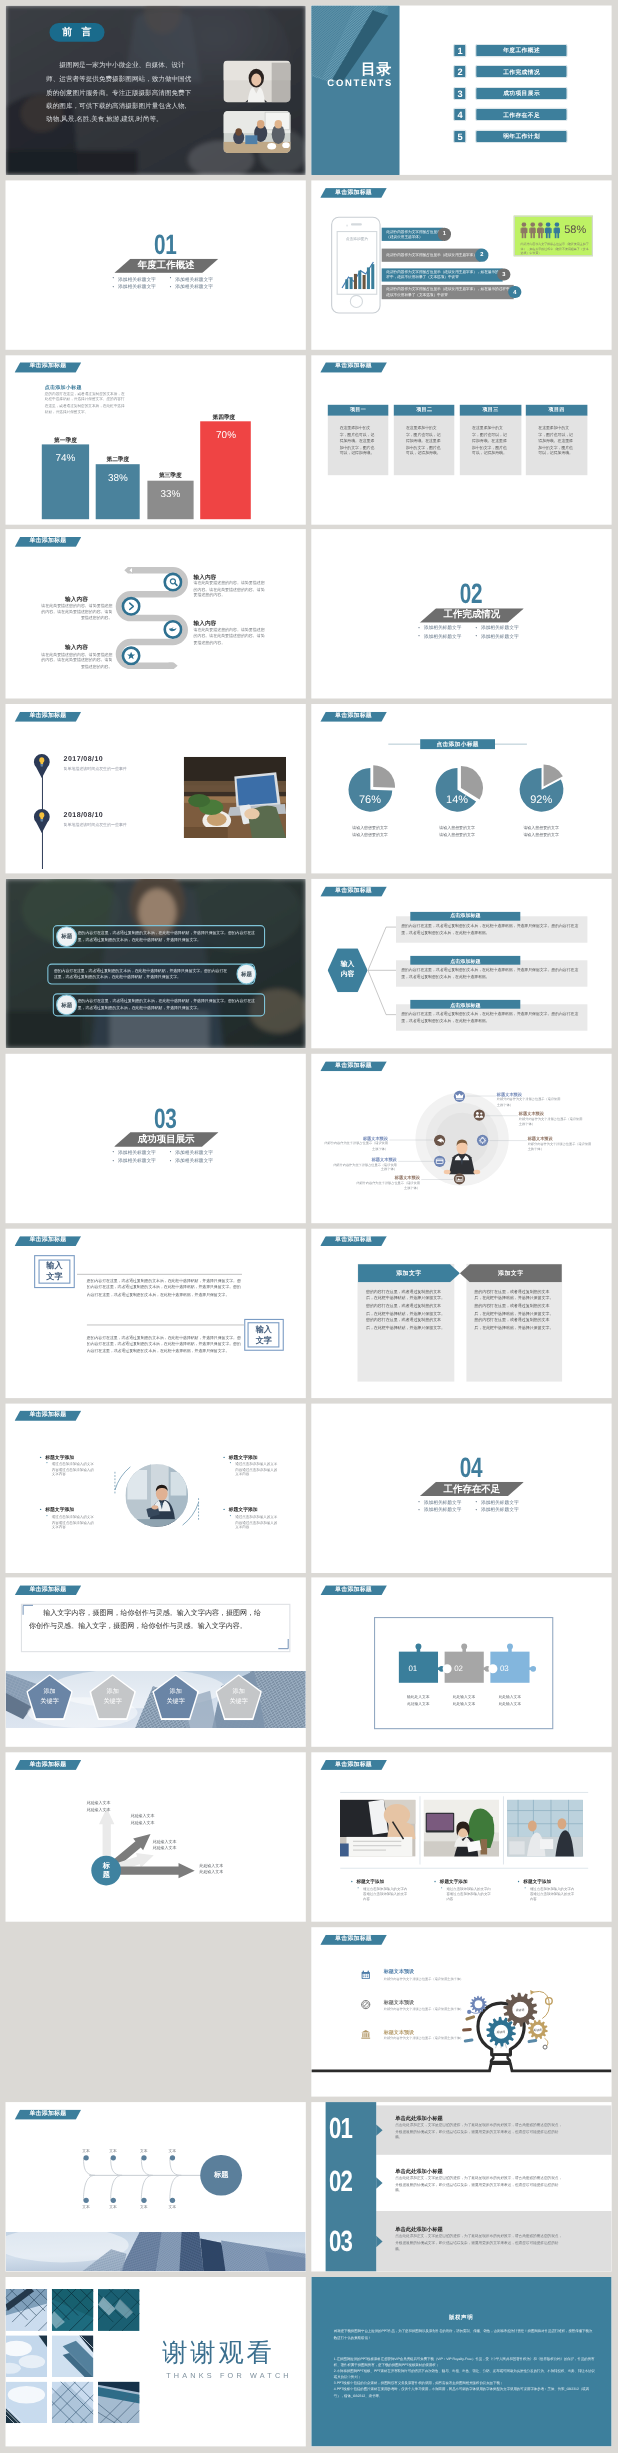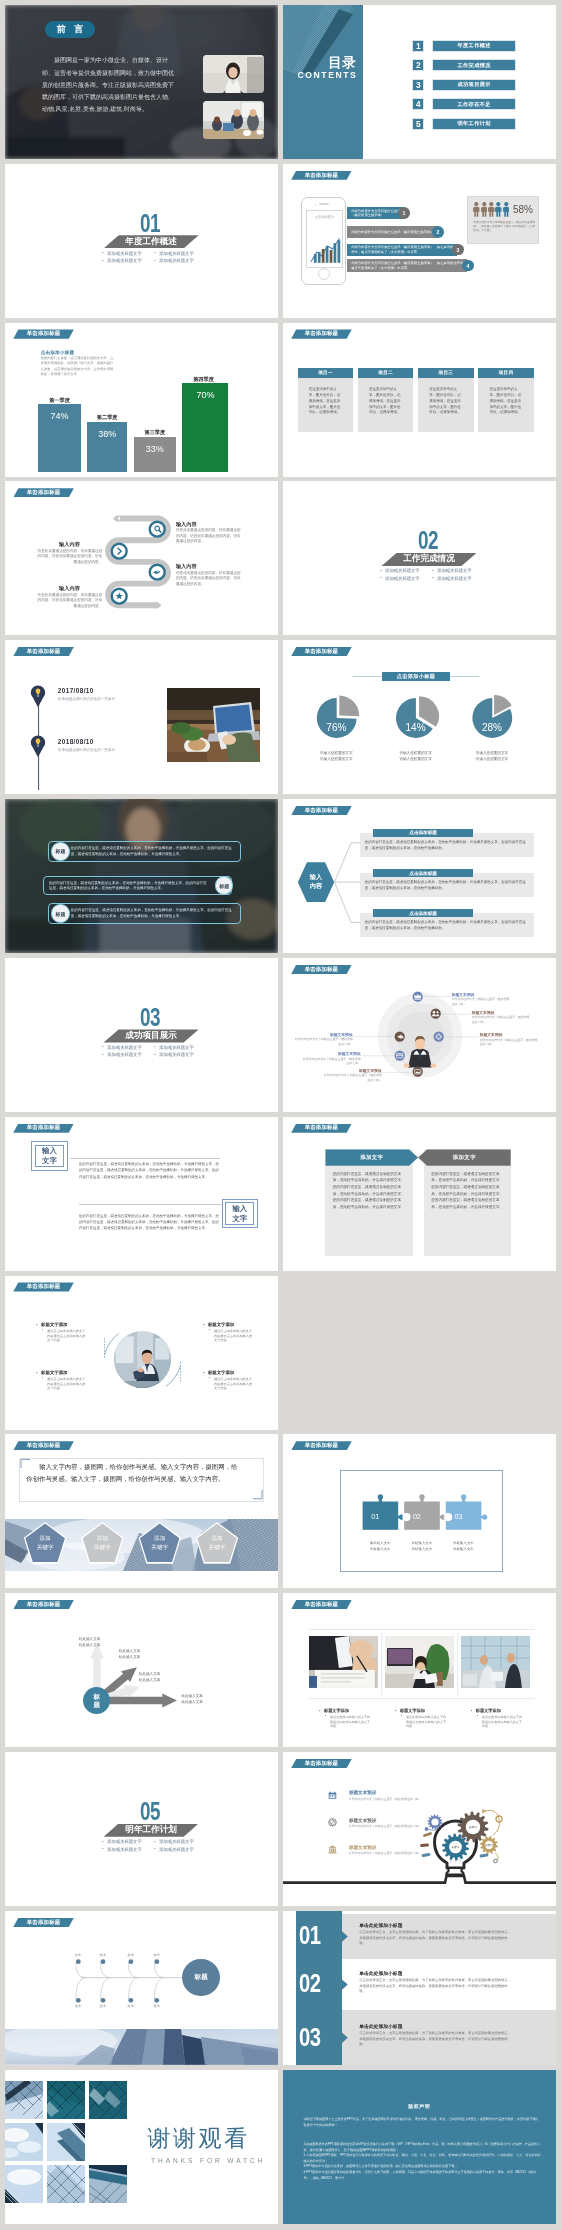--- a/index.html
+++ b/index.html
@@ -41,21 +41,21 @@
 .phone{position:absolute;left:18.2px;top:33.2px;width:45.4px;height:87.8px;border:1.1px solid #c9ced3;border-radius:7px;background:#fff;}
 .phone-screen{position:absolute;left:4px;top:12px;width:37.4px;height:58px;border:0.8px solid #d4d9dd;background:#fff;}
 .phone-cap{position:absolute;left:0;top:4px;width:100%;text-align:center;font-size:3.4px;color:#9aa3ab;}
 .phone-home{position:absolute;left:50%;margin-left:-6px;bottom:4px;width:12px;height:12px;border:0.8px solid #d4d9dd;border-radius:50%;}
 .phone-spk{position:absolute;left:50%;margin-left:-5px;top:5.4px;width:10px;height:2px;border:0.7px solid #d4d9dd;border-radius:1px;}
 .phone-cam{position:absolute;left:50%;margin-left:-9px;top:6px;width:1.6px;height:1.6px;border-radius:50%;background:#d4d9dd;}
 .pl-row{position:absolute;height:12.3px;display:flex;align-items:center;padding-left:4px;}
 .pl-row span{font-size:3.3px;line-height:1.28;color:#fff;}
 .pl-badge{position:absolute;border-radius:50%;width:11.6px;height:11.6px;display:flex;align-items:center;justify-content:center;
   color:#fff;font-size:5.2px;font-weight:bold;}
-.pl-stat{position:absolute;left:184.6px;top:32.3px;width:71.7px;height:48px;border:0.55px solid #d6d8da;background:#e5e5e5;}
+.pl-stat{position:absolute;left:184.6px;top:32.3px;width:71.7px;height:37px;border:0.55px solid #d6d8da;background:#bef264;}
 .pl-people{position:absolute;left:5px;top:4.8px;display:flex;gap:0.8px;}
 .pl-val{position:absolute;left:44.6px;top:7.5px;font-size:10px;color:#5b5248;line-height:1;}
 .pl-note{position:absolute;left:5px;top:24.2px;width:62px;font-size:2.7px;line-height:1.52;color:#7b736c;}
 
 .bc-sub{position:absolute;left:35.9px;top:27px;font-size:4.6px;font-weight:bold;color:#3f7d9c;letter-spacing:.2px;}
 .bc-body{position:absolute;left:35.9px;top:33.5px;width:74px;font-size:3.3px;line-height:1.6;color:#858a8f;}
 .bc-bar{position:absolute;bottom:4.7px;}
 .bc-val{position:absolute;width:100%;text-align:center;color:#fff;font-size:9px;top:7px;}
 .bc-lab{position:absolute;width:100%;text-align:center;font-size:5.2px;font-weight:bold;color:#2b2b2b;}
 
@@ -367,21 +367,21 @@
       </div>
       <div class="bc-lab" style="left:33.7px;top:74.1px;width:42.1px">第一季度</div>
       <div class="bc-bar" style="left:82.4px;top:99.3px;width:39.9px;height:50.000000000000014px;background:#4a829c">
         <div class="bc-val">38%</div>
       </div>
       <div class="bc-lab" style="left:82.4px;top:91.8px;width:39.9px">第二季度</div>
       <div class="bc-bar" style="left:129px;top:114px;width:42.1px;height:35.30000000000001px;background:#8c8c8c">
         <div class="bc-val">33%</div>
       </div>
       <div class="bc-lab" style="left:129px;top:106.5px;width:42.1px">第三季度</div>
-      <div class="bc-bar" style="left:177.7px;top:60.7px;width:46px;height:88.60000000000001px;background:#15803d">
+      <div class="bc-bar" style="left:177.7px;top:60.7px;width:46px;height:88.60000000000001px;background:#ef4444">
         <div class="bc-val">70%</div>
       </div>
       <div class="bc-lab" style="left:177.7px;top:53.2px;width:42.1px">第四季度</div>
     </div>
     <div class="slide" style="left: 282.7px; top: 322.56px;">
       <div class="stitle">
         <span>单击添加标题</span>
       </div>
       <div class="fc-card" style="left:15.1px;top:45.2px">
         <div class="fc-head">
@@ -521,21 +521,21 @@
         </g>
       </svg>
       <div class="pie-val" style="left:112.9px;top:82px;width:40px">14%</div>
       <div class="pie-cap" style="left:100.9px;top:111px;width:64px">请输入您想要的文字<br>请输入您想要的文字</div>
       <svg viewBox="0 0 273 154" width="273" height="154" style="position:absolute;left:0;top:0">
         <path d="M209.3 78 L226.87 68.66 A19.9 19.9 0 1 1 209.30 58.10 Z" fill="#4a829c"></path>
         <g transform="translate(1.85,-3.09)">
           <path d="M209.3 78 L209.30 58.10 A19.9 19.9 0 0 1 226.87 68.66 Z" fill="#9e9e9e"></path>
         </g>
       </svg>
-      <div class="pie-val" style="left:189.3px;top:82px;width:40px">28%</div>
+      <div class="pie-val" style="left:189.3px;top:82px;width:40px">92%</div>
       <div class="pie-cap" style="left:177.3px;top:111px;width:64px">请输入您想要的文字<br>请输入您想要的文字</div>
     </div>
     <div class="slide" style="left: 4.8px; top: 799.05px;">
       <div style="position:absolute;inset:0"><svg viewBox="0 0 273 154" width="273" height="154" preserveAspectRatio="none">
           <defs>
             <linearGradient id="cg" x1="0" y1="0" x2="1" y2="1">
               <stop offset="0" stop-color="#3e4a43"></stop>
               <stop offset="0.5" stop-color="#2e3a36"></stop>
               <stop offset="1" stop-color="#222a28"></stop>
             </linearGradient>
@@ -744,20 +744,32 @@
           <rect x="0" y="56" width="64" height="8" fill="#8fa3b0"></rect>
         </svg></div>
       <div class="cp-head" style="left:31.3px;top:46.8px">标题文字添加</div>
       <div class="cp-body" style="left:37.3px;top:53.199999999999996px;width:45px">通过点击加添加输入的文字内容通过点击加添加输入的文字内容</div>
       <div class="cp-head" style="left:198.1px;top:46.8px">标题文字添加</div>
       <div class="cp-body" style="left:204.1px;top:53.199999999999996px;width:45px">通过点击加添加输入的文字内容通过点击加添加输入的文字内容</div>
       <div class="cp-head" style="left:31.3px;top:94.8px">标题文字添加</div>
       <div class="cp-body" style="left:37.3px;top:101.2px;width:45px">通过点击加添加输入的文字内容通过点击加添加输入的文字内容</div>
       <div class="cp-head" style="left:198.1px;top:94.8px">标题文字添加</div>
       <div class="cp-body" style="left:204.1px;top:101.2px;width:45px">通过点击加添加输入的文字内容通过点击加添加输入的文字内容</div>
+    </div>
+    <div class="slide" style="left: 282.7px; top: 1275.54px;">
+      <div class="sec-num">04</div>
+      <div class="sec-banner">
+        <span>工作存在不足</span>
+      </div>
+      <div class="sec-bullets">
+        <div>添加相关标题文字</div>
+        <div>添加相关标题文字</div>
+        <div>添加相关标题文字</div>
+        <div>添加相关标题文字</div>
+      </div>
     </div>
     <div class="slide" style="left: 4.8px; top: 1434.37px;">
       <div class="stitle">
         <span>单击添加标题</span>
       </div>
       <div class="pn-box"></div>
       <svg viewBox="0 0 273 154" width="273" height="154" style="position:absolute;left:0;top:0">
         <path d="M16 34 L16 25.4 L25 25.4" stroke="#6f8fb5" stroke-width="0.9" fill="none"></path>
         <path d="M257 56 L257 64.8 L248 64.8" stroke="#6f8fb5" stroke-width="0.9" fill="none"></path>
       </svg>
@@ -915,32 +927,20 @@
           <rect x="0" y="34" width="69" height="18" fill="#ccd4d8"></rect>
           <path d="M18 52 q3 -22 9 -22 q6 0 8 22z" fill="#e8eaec"></path>
           <ellipse cx="23" cy="24" rx="4" ry="5" fill="#d8a882"></ellipse>
           <path d="M44 52 q3 -24 9 -24 q6 0 8 24z" fill="#2b313a"></path>
           <ellipse cx="50" cy="22" rx="4" ry="5" fill="#d8a882"></ellipse>
           <rect x="30" y="36" width="12" height="9" fill="#f2f3f4"></rect>
           <rect x="2" y="38" width="14" height="12" fill="#dfe3e6"></rect>
         </svg></div>
       <div class="tp-head" style="left:188.10000000000002px;top:114.8px">标题文字添加</div>
       <div class="tp-body" style="left:194.10000000000002px;top:121.8px;width:48px">通过点击加添加输入的文字内容通过点击加添加输入的文字内容</div>
-    </div>
-    <div class="slide" style="left: 4.8px; top: 1752.03px;">
-      <div class="sec-num">05</div>
-      <div class="sec-banner">
-        <span>明年工作计划</span>
-      </div>
-      <div class="sec-bullets">
-        <div>添加相关标题文字</div>
-        <div>添加相关标题文字</div>
-        <div>添加相关标题文字</div>
-        <div>添加相关标题文字</div>
-      </div>
     </div>
     <div class="slide" style="left: 282.7px; top: 1752.03px;">
       <div class="stitle">
         <span>单击添加标题</span>
       </div>
       <svg viewBox="0 0 273 154" width="273" height="154" style="position:absolute;left:0;top:0">
         <path d="M0 130.6 L162 130.6 L163.5 124 L181 124 L182.5 130.6 L273 130.6" fill="none" stroke="#2b2b2b" stroke-width="2.6" stroke-linejoin="miter"></path>
         <path d="M164 116 L164 111 q-12.5 -6.5 -12.5 -21 a21 21 0 1 1 42 0 q0 14.5 -12.5 21 l0 5z" fill="#fff" stroke="#2b2b2b" stroke-width="2.9" stroke-linejoin="round"></path>
         <path d="M165.5 116 l0 3.2 q-2.2 1.2 -2.2 3.4 l17.4 0 q0 -2.2 -2.2 -3.4 l0 -3.2z" fill="#fff" stroke="#2b2b2b" stroke-width="2.2" stroke-linejoin="round"></path>
         <path d="M167.5 110 L170.5 100 M172.5 110 L172.5 100 M177.5 110 L174.5 100" stroke="#cfcfcf" stroke-width="0.9"></path>

